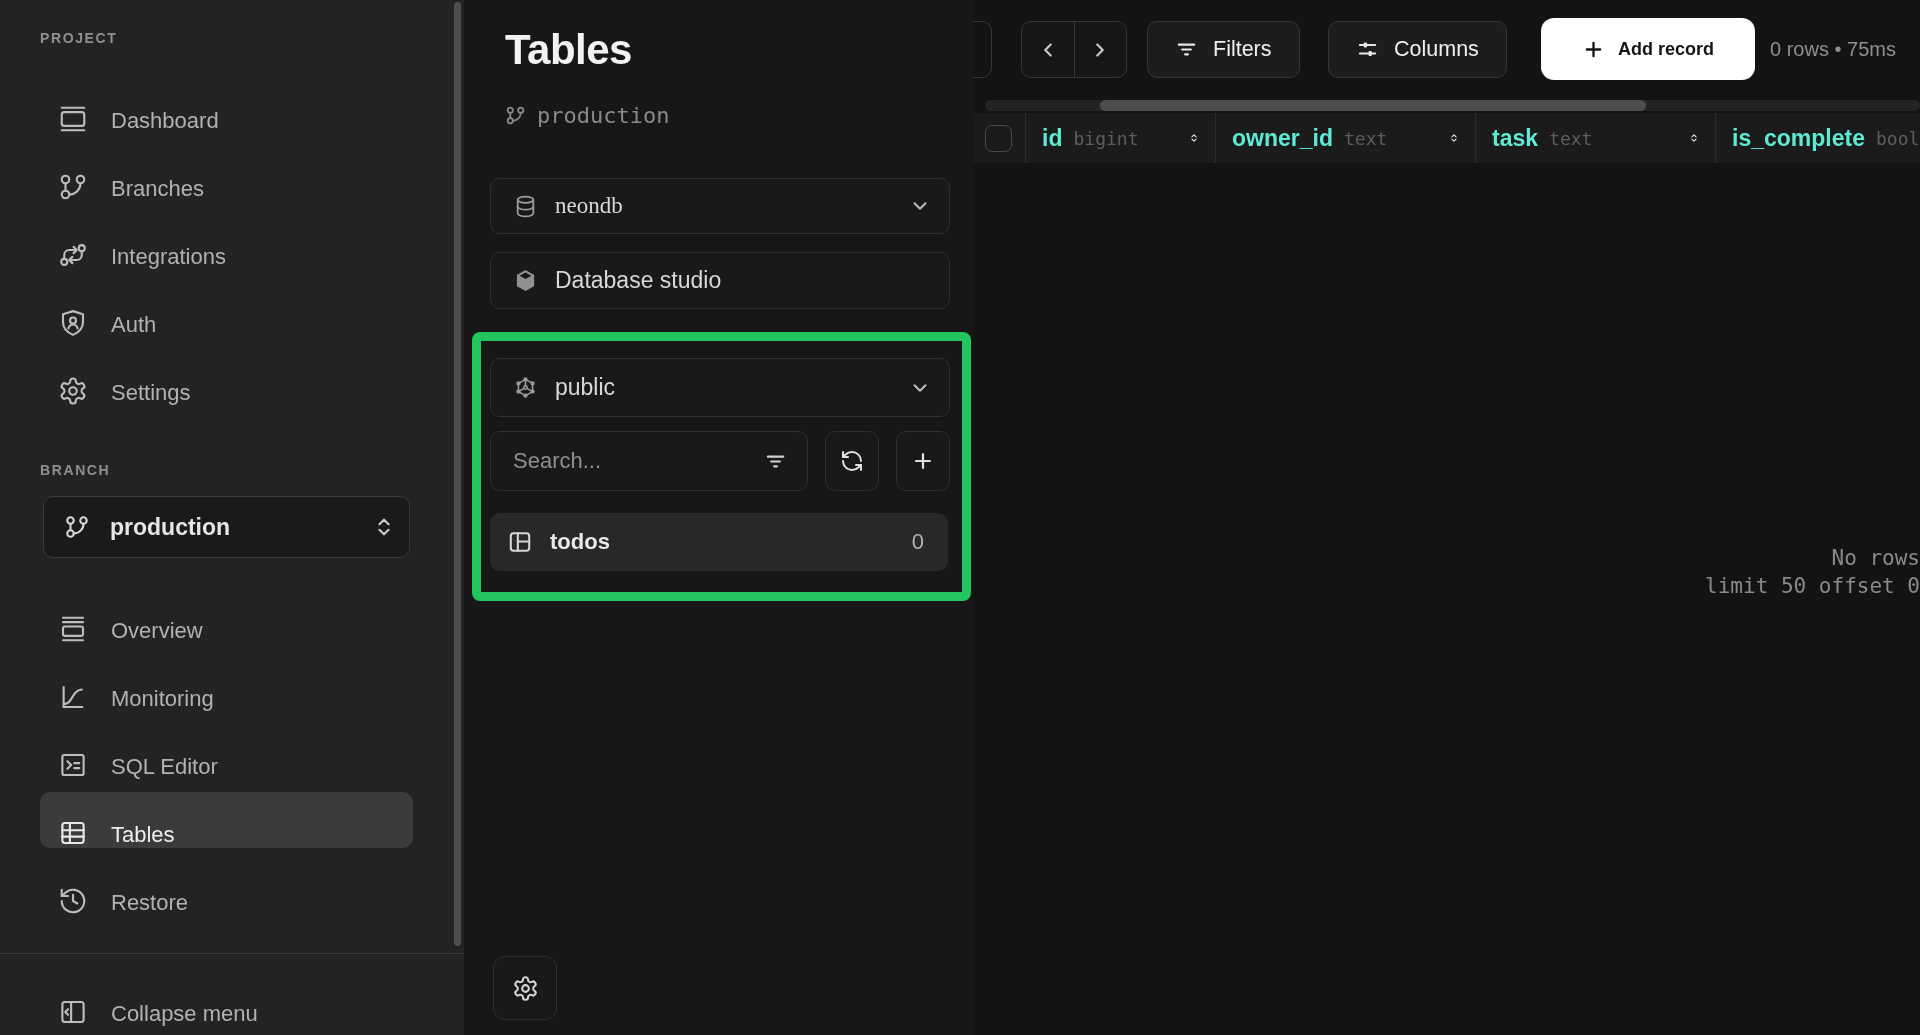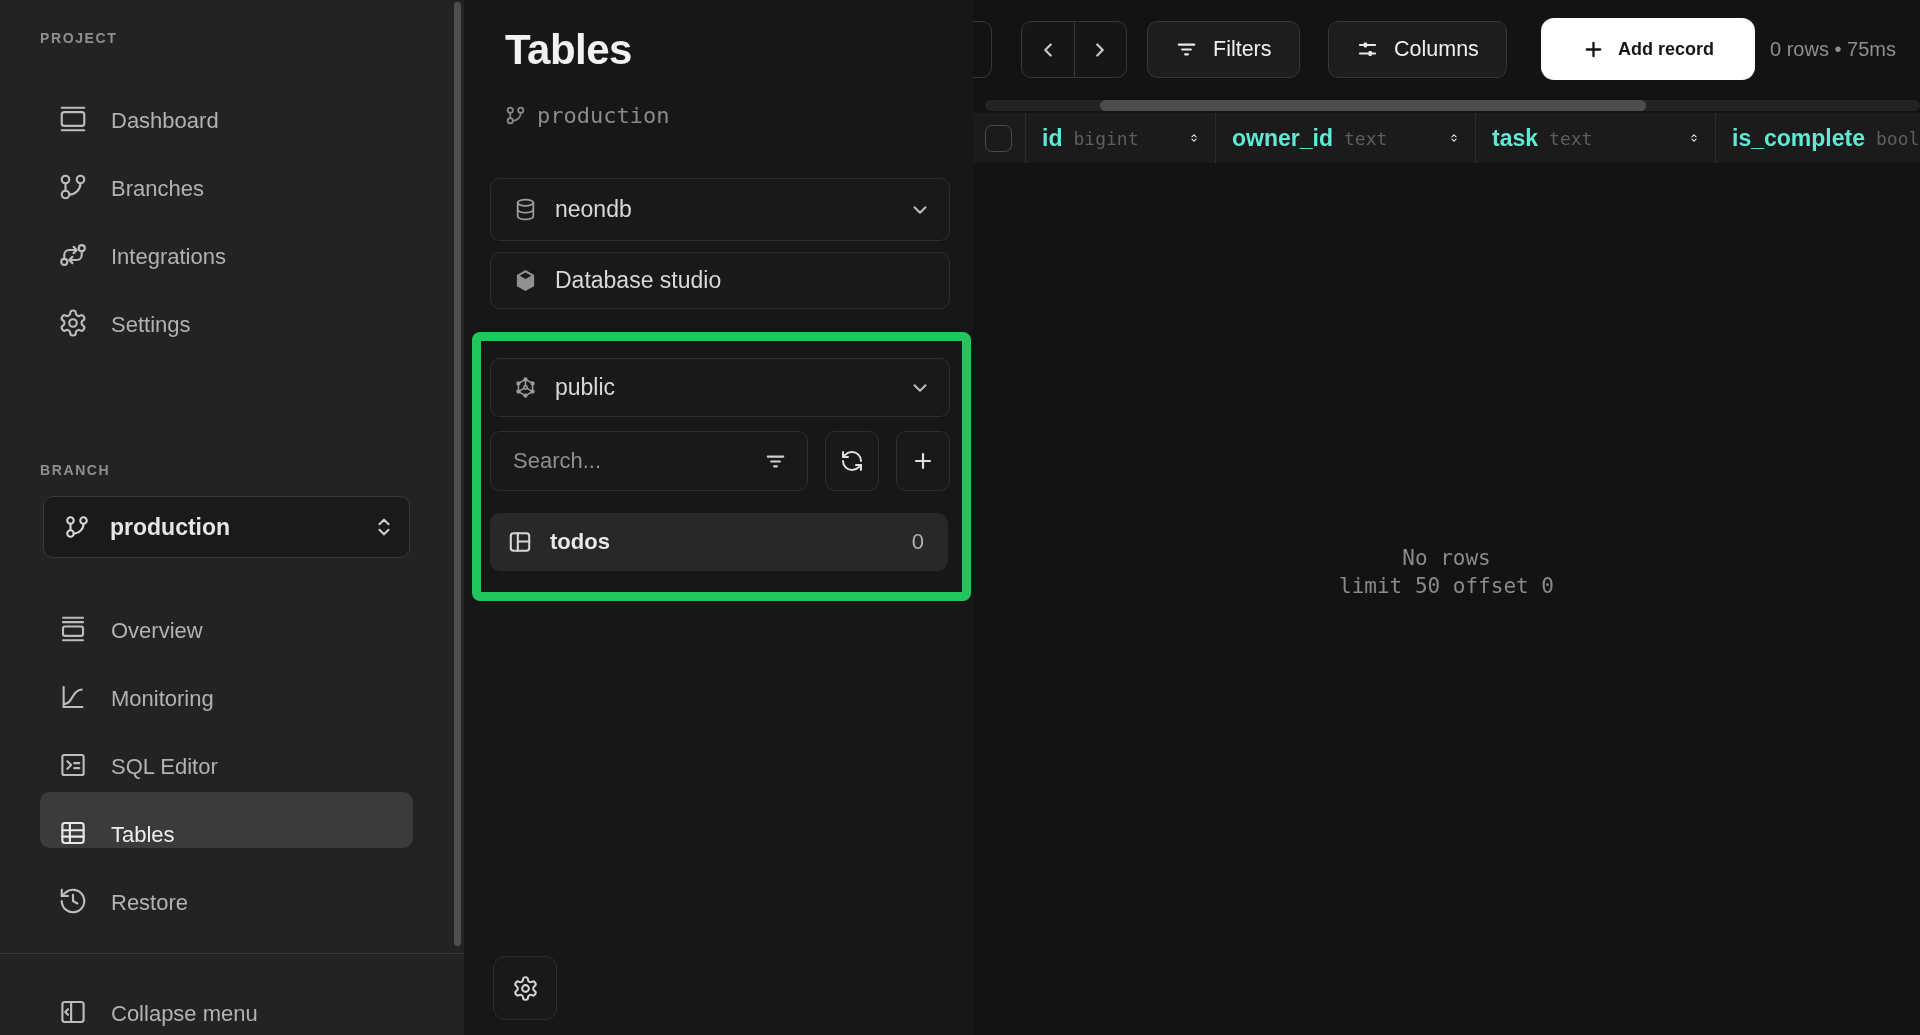--- a/index.html
+++ b/index.html
@@ -62,21 +62,21 @@
 
   .box {
     position:absolute; left:26px; width:460px;
     background:#191919; border:1px solid #2f2f2f; border-radius:10px;
     display:flex; align-items:center; cursor:pointer;
   }
   .box .bx-icon { width:25px; height:25px; margin-left:22px; color:#9d9d9d; }
   .box .bx-label { margin-left:17px; font-size:23px; color:#d9d9d9; }
   .box .bx-chevron { margin-left:auto; margin-right:18px; width:22px; height:22px; color:#bdbdbd; }
 
-  #db-select   { top:178px; height:63px; }
+  #db-select   { top:178px; height:56px;font-family:Liberation Serif, serif; }
   #db-studio   { top:252px; height:57px; }
   #schema-select { top:358px; height:59px; }
 
   #green-box {
     position:absolute; left:8px; top:332px; width:499px; height:269px;
     border:9px solid #22c55e; border-radius:8px; pointer-events:none; z-index:5;
   }
 
   #search-row { position:absolute; left:26px; top:431px; width:460px; height:60px; display:flex; gap:17px; }
   #search-box {
@@ -165,21 +165,21 @@
     display:flex; align-items:center; border-left:1px solid #2c2c2c;
     padding:0 16px; cursor:pointer;
   }
   .gh-name { font-size:23px; font-weight:700; color:#5eead4; }
   .gh-type { margin-left:11px; font-size:18px; color:#5e5e5e; }
   .gh-sort { margin-left:auto; width:18px; height:18px; color:#e6e6e6; padding-left:8px; }
   .gh-sort svg { width:18px; height:18px; }
 
   #empty-state {
     position:absolute; left:0; top:544px; width:947px;
-    text-align:center; color:#8a8a8a; font-size:21px; line-height:28px;
+    text-align:right; color:#8a8a8a; font-size:21px; line-height:28px;
   }
 </style>
 </head>
 <body>
 
 <div id="app">
 
   <aside id="sidebar">
     <div class="section-label" style="top:30px;">PROJECT</div>
 
@@ -211,20 +211,30 @@
           <svg viewBox="0 0 24 24" fill="none" stroke="currentColor" stroke-width="1.7" stroke-linecap="round" stroke-linejoin="round" width="30" height="30">
               <circle cx="5" cy="17.5" r="2.4"></circle>
               <circle cx="19" cy="6.5" r="2.4"></circle>
               <path d="M5 14.5V12a4 4 0 0 1 4-4h5.5"></path>
               <path d="M12.5 5.5 15 8l-2.5 2.5"></path>
               <path d="M19 9.5V12a4 4 0 0 1-4 4H9.5"></path>
               <path d="M11.5 18.5 9 16l2.5-2.5"></path>
             </svg>
         </span>
         <span class="si-label">Integrations</span>
+      </div>
+      <div class="side-item">
+        <span class="icon si-icon">
+          <svg viewBox="0 0 24 24" fill="none" stroke="currentColor" stroke-width="1.7" stroke-linecap="round" stroke-linejoin="round" width="30" height="30">
+              <path d="M12 2.5 20 5v6.2c0 4.9-3.4 8.4-8 10.3-4.6-1.9-8-5.4-8-10.3V5z"></path>
+              <circle cx="12" cy="10" r="2.4"></circle>
+              <path d="M8.3 16.3c.6-2 2-3.1 3.7-3.1s3.1 1.1 3.7 3.1"></path>
+            </svg>
+        </span>
+        <span class="si-label">Auth</span>
       </div>
       <div class="side-item">
         <span class="icon si-icon">
           <svg viewBox="0 0 24 24" fill="none" stroke="currentColor" stroke-width="1.7" stroke-linecap="round" stroke-linejoin="round" width="30" height="30">
               <path d="M12.22 2h-.44a2 2 0 0 0-2 2v.18a2 2 0 0 1-1 1.73l-.43.25a2 2 0 0 1-2 0l-.15-.08a2 2 0 0 0-2.73.73l-.22.38a2 2 0 0 0 .73 2.73l.15.1a2 2 0 0 1 1 1.72v.51a2 2 0 0 1-1 1.74l-.15.09a2 2 0 0 0-.73 2.73l.22.38a2 2 0 0 0 2.73.73l.15-.08a2 2 0 0 1 2 0l.43.25a2 2 0 0 1 1 1.73V20a2 2 0 0 0 2 2h.44a2 2 0 0 0 2-2v-.18a2 2 0 0 1 1-1.73l.43-.25a2 2 0 0 1 2 0l.15.08a2 2 0 0 0 2.73-.73l.22-.39a2 2 0 0 0-.73-2.73l-.15-.08a2 2 0 0 1-1-1.74v-.5a2 2 0 0 1 1-1.74l.15-.09a2 2 0 0 0 .73-2.73l-.22-.38a2 2 0 0 0-2.73-.73l-.15.08a2 2 0 0 1-2 0l-.43-.25a2 2 0 0 1-1-1.73V4a2 2 0 0 0-2-2z"></path>
               <circle cx="12" cy="12" r="3"></circle>
             </svg>
         </span>
         <span class="si-label">Settings</span>
       </div>

